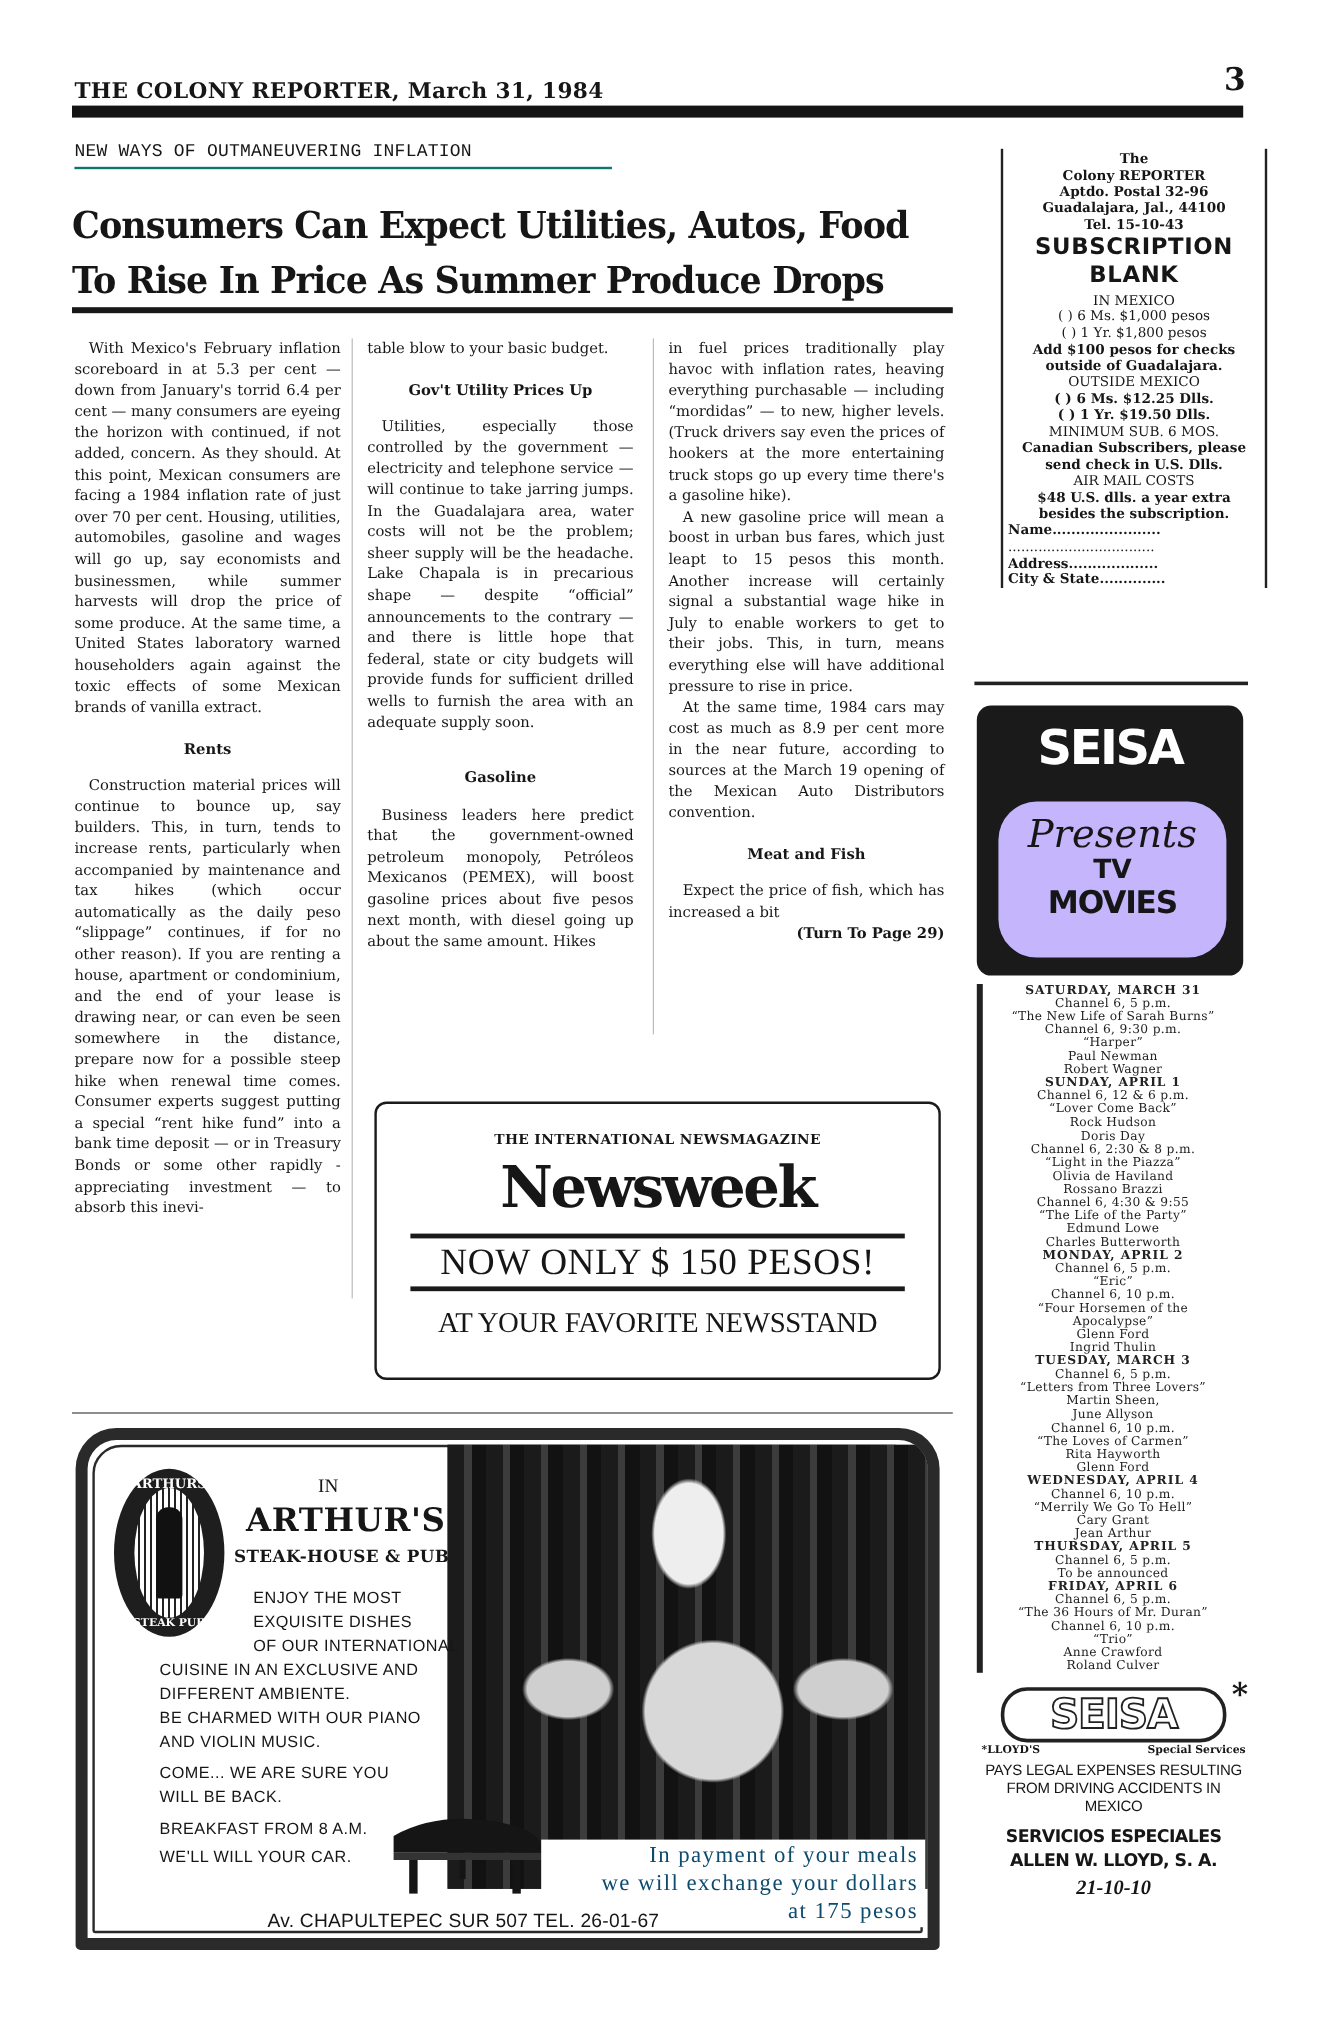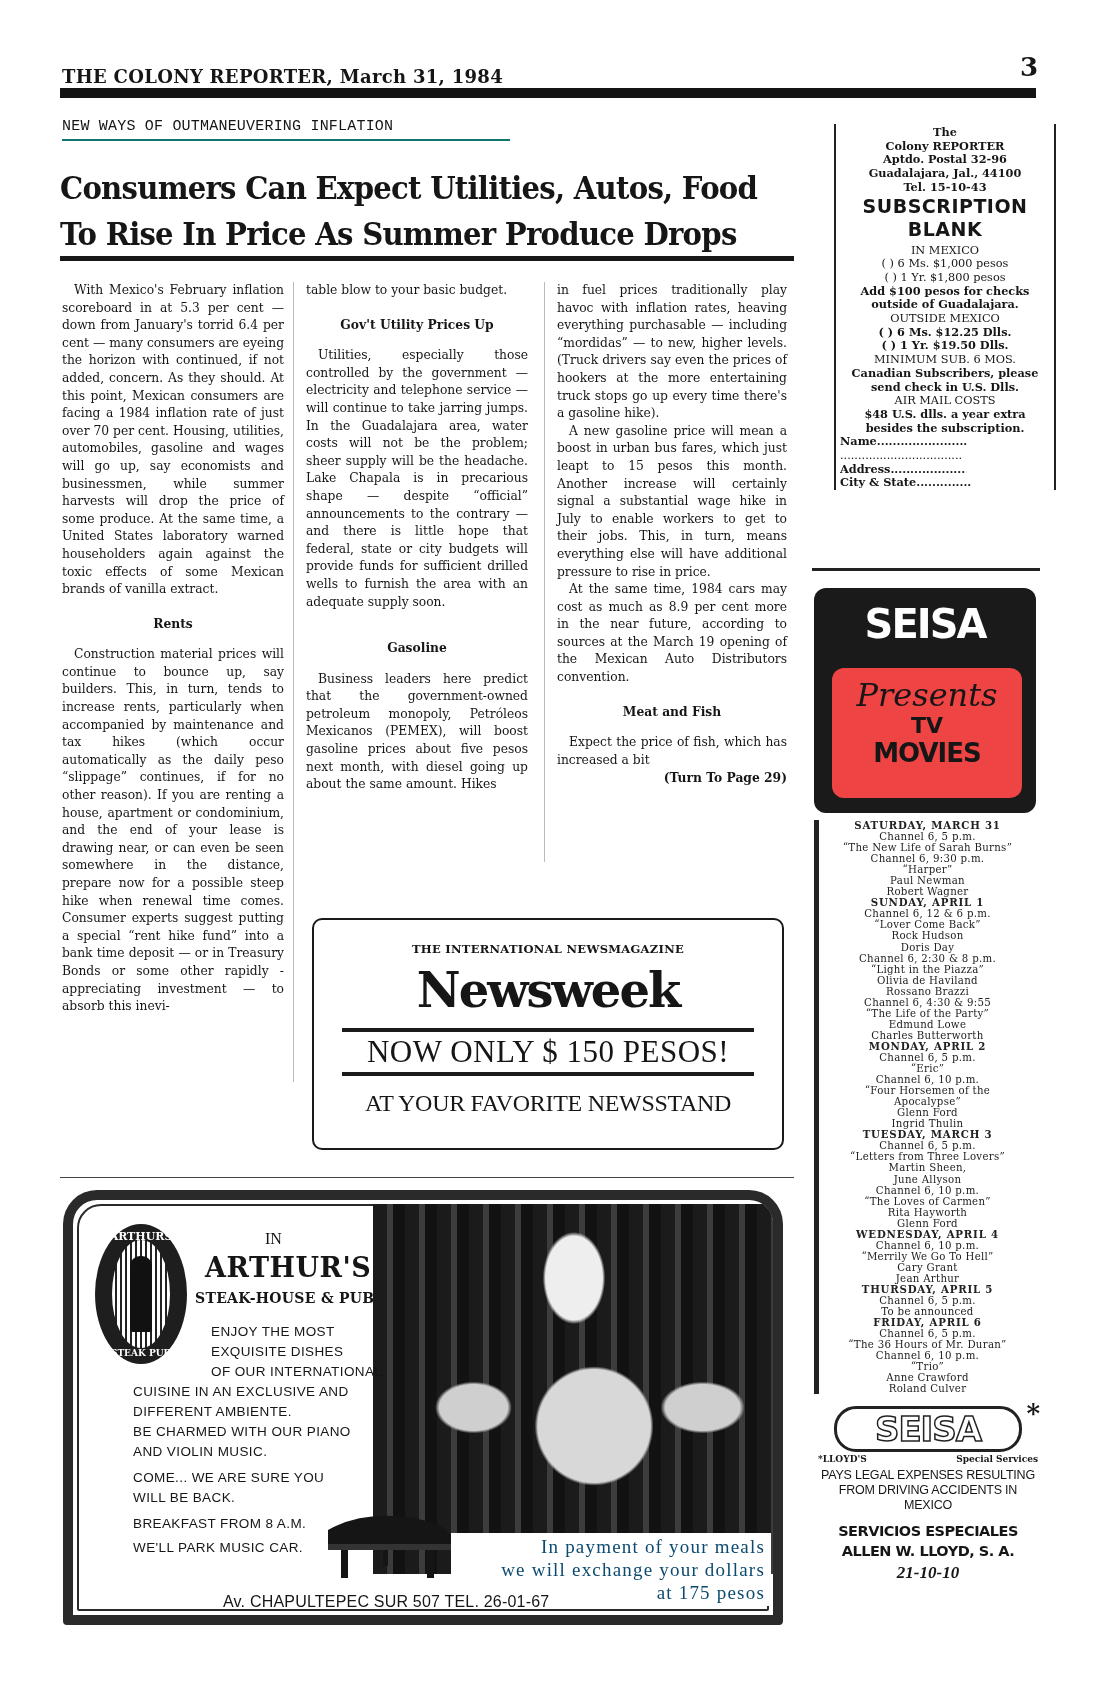--- a/index.html
+++ b/index.html
@@ -55,21 +55,21 @@
   .payment { position: absolute; left: 378px; top: 333px; width: 320px; background: #fff; padding: 2px 6px; font-family: "Liberation Serif", serif; font-size: 19px; line-height: 23px; text-align: right; letter-spacing: 1.2px; color: #0c4a6e; }
   .address { position: absolute; left: 150px; top: 393px; font-family: "Liberation Sans", sans-serif; font-size: 16px; letter-spacing: 0.2px; }
   .subs { position: absolute; left: 814px; top: 124px; width: 222px; border-left: 2px solid #222; border-right: 2px solid #222; text-align: center; font-family: "DejaVu Serif", serif; font-size: 11.3px; line-height: 13.7px; padding: 2px 4px 0; margin-left: 20px; }
   .subs .b { font-weight: bold; }
   .subs .big { font-family: "DejaVu Sans", sans-serif; font-weight: bold; font-size: 19px; line-height: 23px; letter-spacing: 0.5px; }
   .subs .left { text-align: left; white-space: nowrap; overflow: hidden; }
   .subs-rule { position: absolute; left: 812px; top: 568px; width: 228px; height: 3px; background: #222; }
 
   .tvad { position: absolute; left: 814px; top: 588px; width: 222px; height: 225px; background: #1a1a1a; border-radius: 12px; }
   .tv-logo { position: absolute; left: 0; right: 0; top: 14px; text-align: center; color: #fff; font-family: "DejaVu Sans", sans-serif; font-weight: bold; font-size: 40px; letter-spacing: -2px; line-height: 44px; }
-  .tv-screen { position: absolute; left: 18px; top: 80px; width: 190px; height: 130px; background: #ef4444; border-radius: 12px; text-align: center; }
+  .tv-screen { position: absolute; left: 18px; top: 80px; width: 190px; height: 130px; background: #c4b5fd; border-radius: 32px; text-align: center; }
   .tv-presents { margin-top: 8px; font-family: "DejaVu Serif", serif; font-style: italic; font-size: 32px; line-height: 38px; }
   .tv-tv { font-family: "DejaVu Sans", sans-serif; font-weight: bold; font-size: 22px; line-height: 24px; }
   .tv-movies { font-family: "DejaVu Sans", sans-serif; font-weight: bold; font-size: 26px; line-height: 30px; letter-spacing: -1px; }
 
   .schedule { position: absolute; left: 814px; top: 820px; width: 222px; border-left: 5px solid #222; text-align: center; font-family: "DejaVu Serif", serif; font-size: 10.2px; line-height: 11.05px; color: #222; letter-spacing: 0.3px; }
   .schedule .day { font-weight: bold; letter-spacing: 0.8px; }
 
   .lloyd { position: absolute; left: 814px; top: 1400px; width: 228px; text-align: center; }
   .lloyd-logo { margin: 6px auto 0; width: 188px; height: 46px; border: 3px solid #222; border-radius: 22px; font-family: "DejaVu Sans", sans-serif; font-weight: bold; font-size: 34px; line-height: 40px; letter-spacing: -1px; color: #fff; -webkit-text-stroke: 1.5px #222; position: relative; }
   .lloyd-star { position: absolute; right: 2px; top: -2px; font-size: 26px; font-weight: bold; }
@@ -153,21 +153,21 @@
   <div class="a-body" style="left:138px; top:122px;">ENJOY THE MOST</div>
   <div class="a-body" style="left:138px; top:142px;">EXQUISITE DISHES</div>
   <div class="a-body" style="left:138px; top:162px;">OF OUR INTERNATIONAL</div>
   <div class="a-body" style="left:60px; top:182px;">CUISINE IN AN  EXCLUSIVE AND</div>
   <div class="a-body" style="left:60px; top:202px;">DIFFERENT AMBIENTE.</div>
   <div class="a-body" style="left:60px; top:222px;">BE CHARMED WITH OUR PIANO</div>
   <div class="a-body" style="left:60px; top:242px;">AND VIOLIN MUSIC.</div>
   <div class="a-body" style="left:60px; top:268px;">COME... WE ARE SURE YOU</div>
   <div class="a-body" style="left:60px; top:288px;">WILL BE BACK.</div>
   <div class="a-body" style="left:60px; top:314px;">BREAKFAST FROM 8 A.M.</div>
-  <div class="a-body" style="left:60px; top:338px;">WE'LL PARK MUSIC CAR.</div>
+  <div class="a-body" style="left:60px; top:338px;">WE'LL WILL YOUR CAR.</div>
 
   <div class="payment">
     <div>In payment of your meals</div>
     <div>we will exchange your dollars</div>
     <div>at 175 pesos</div>
   </div>
   <div class="address">Av. CHAPULTEPEC SUR 507 TEL. 26-01-67</div>
 </div>
 
 <div class="subs">

